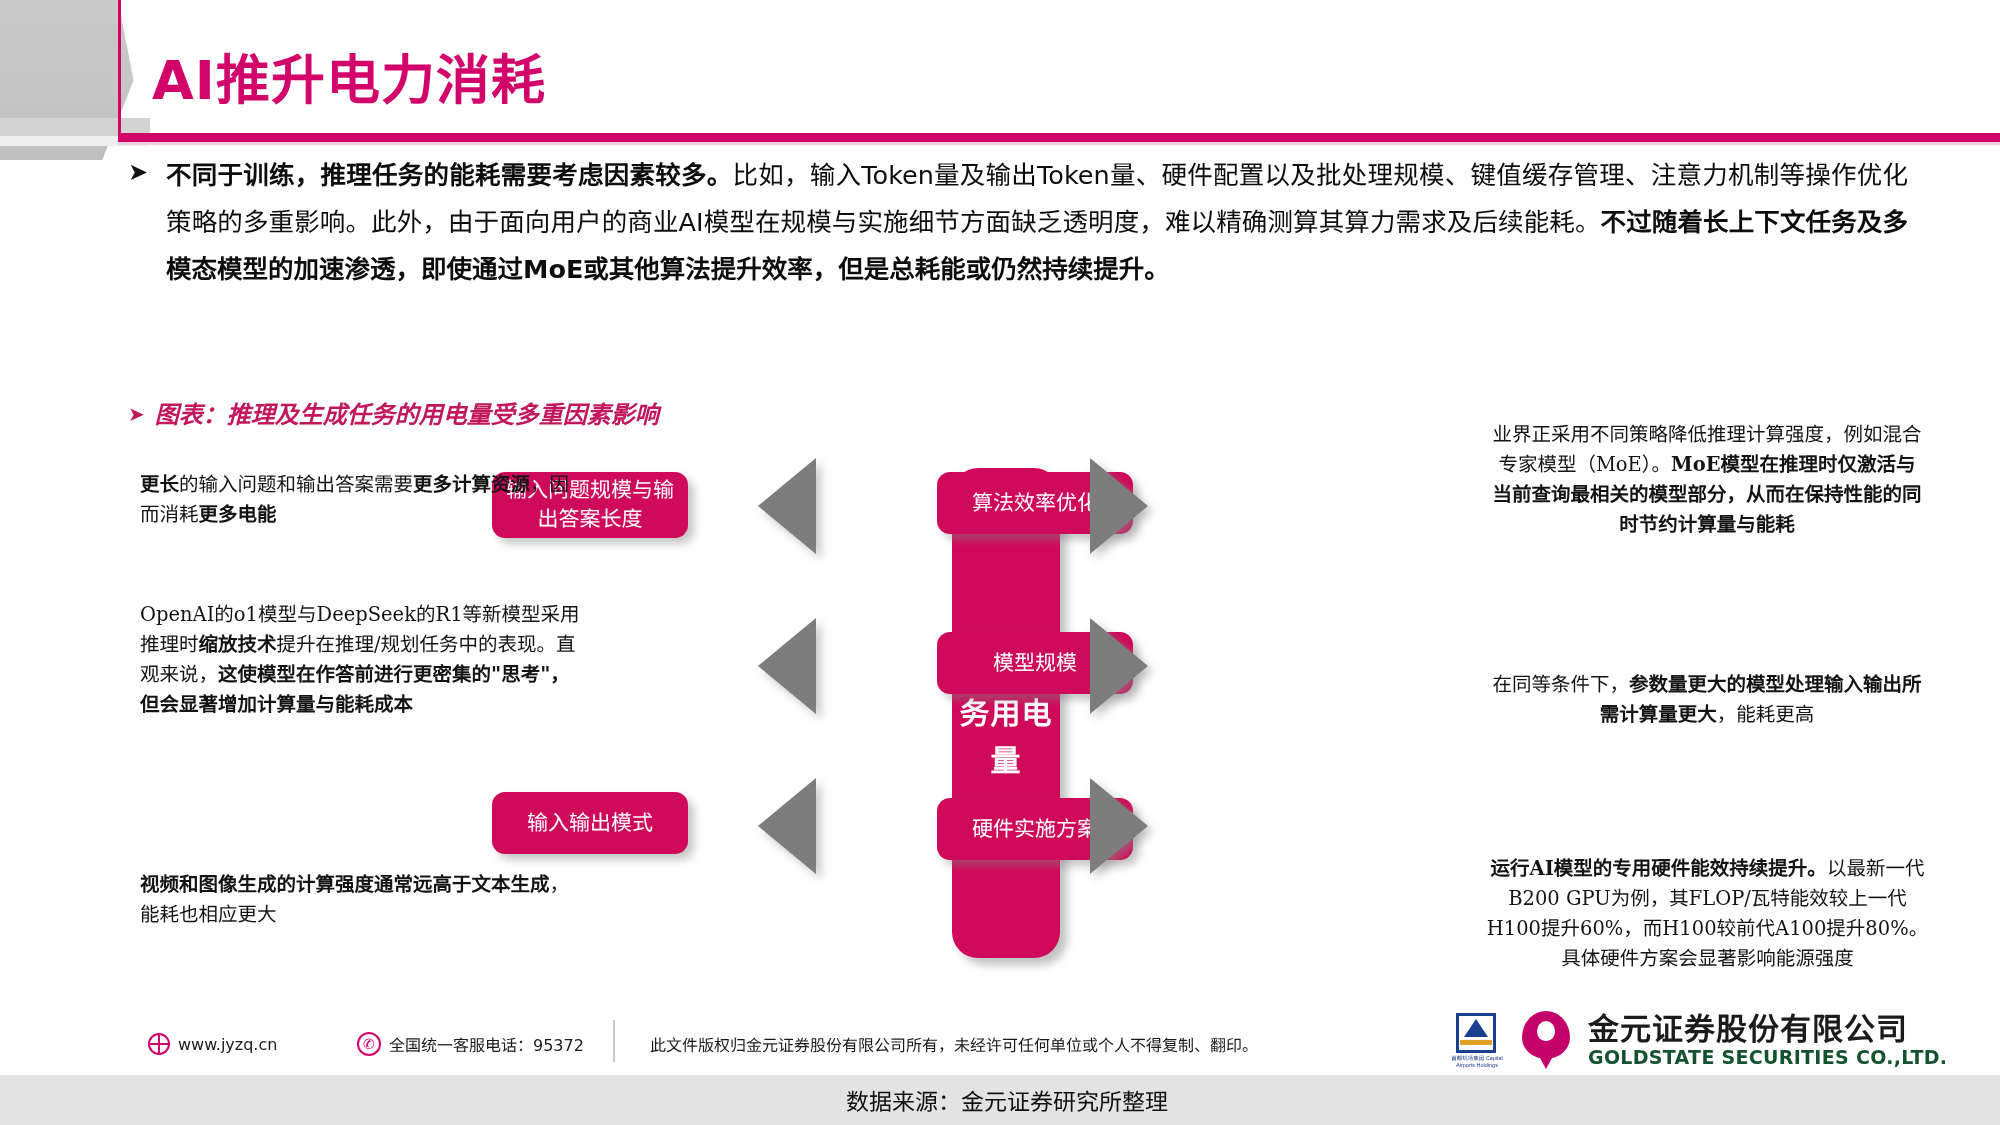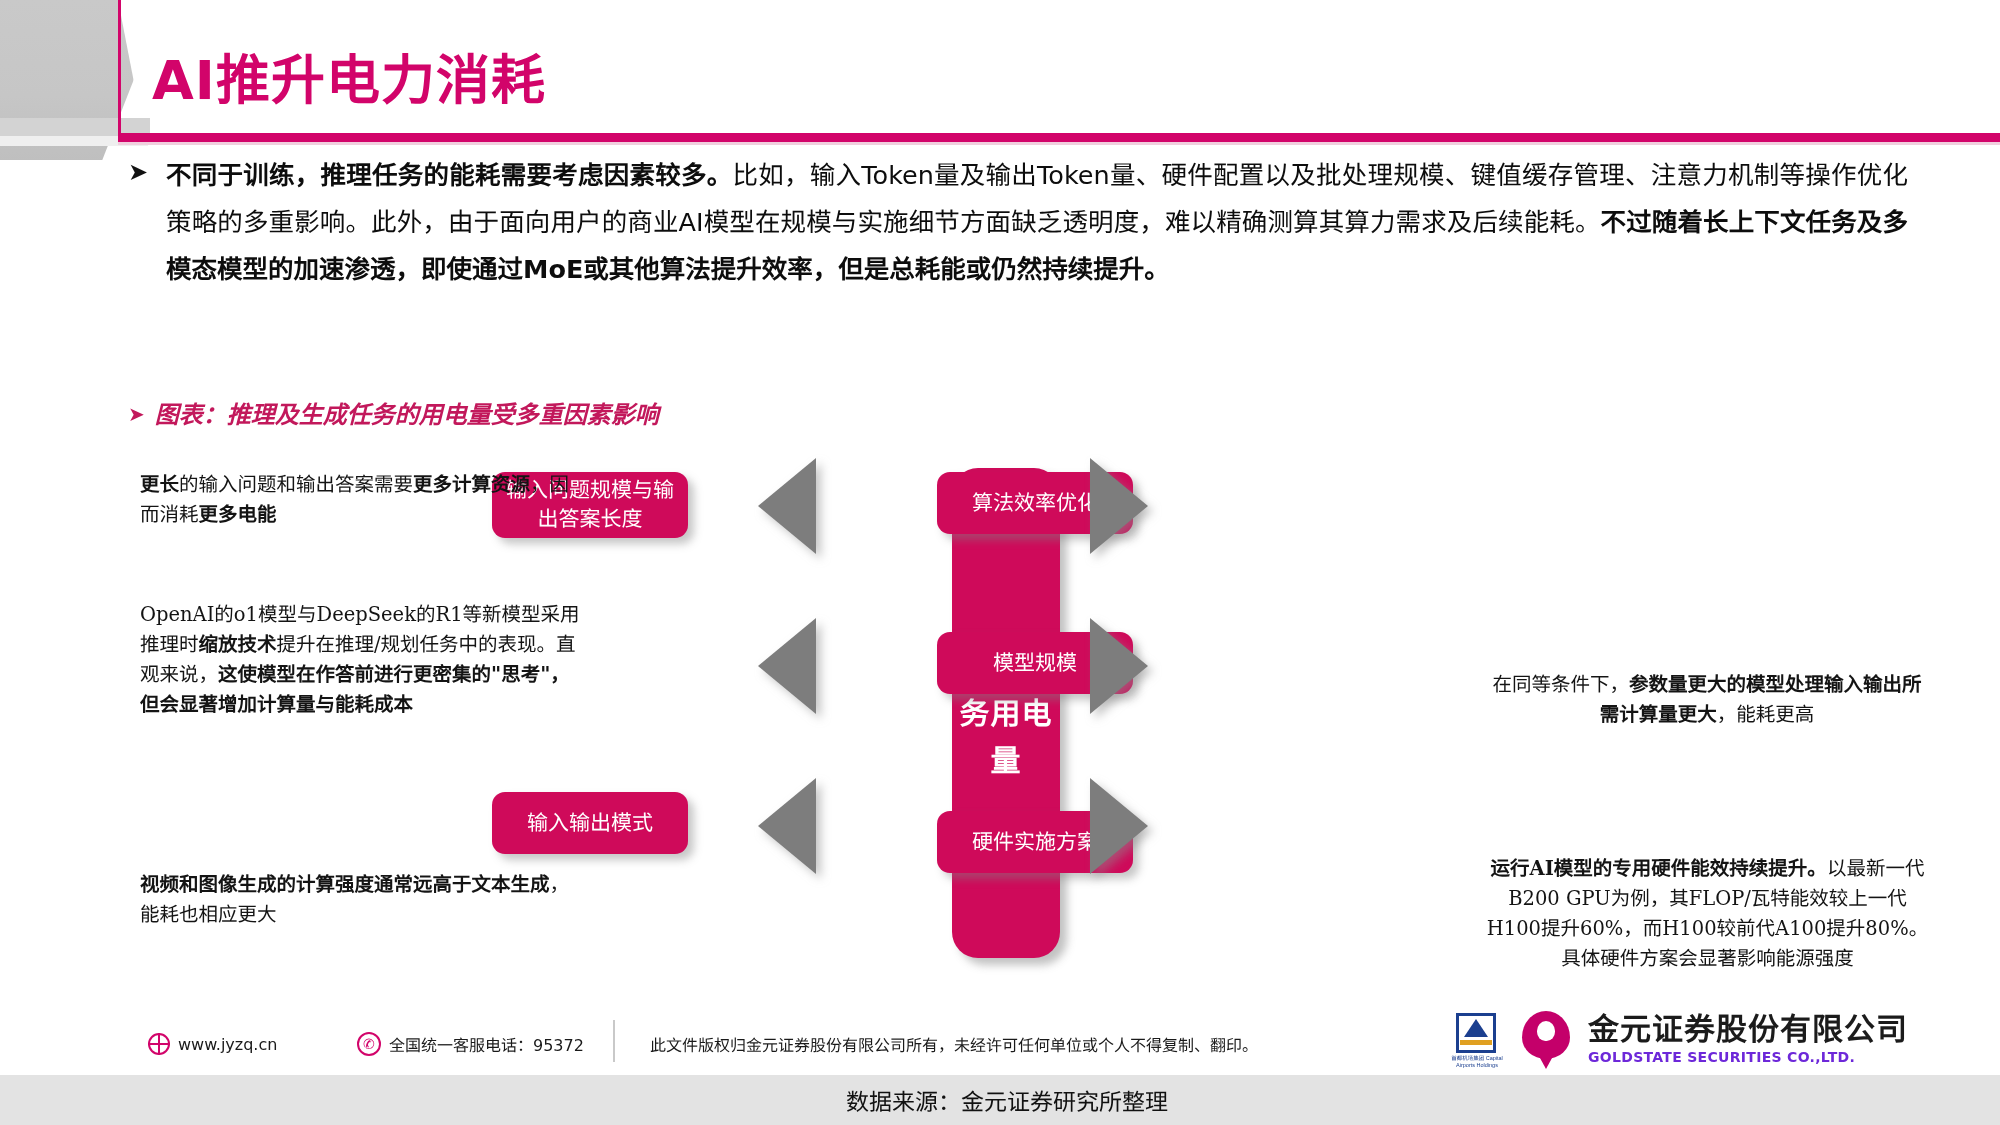--- a/index.html
+++ b/index.html
@@ -104,21 +104,21 @@
     color:#fff;text-align:center;
     font-family:"DejaVu Serif","Liberation Serif",serif;
     font-size:21px;line-height:29px;padding:0 10px;box-sizing:border-box;
   }
   .node.tall{height:66px;}
   .n-l1{left:492px;top:42px;}
   .n-l2{left:492px;top:202px;}
   .n-l3{left:492px;top:362px;}
   .n-r1{left:937px;top:42px;}
   .n-r2{left:937px;top:202px;}
-  .n-r3{left:937px;top:381px;text-align:right;}
+  .n-r3{left:937px;top:368px;text-align:right;}
 
   .arrow{position:absolute;width:0;height:0;filter:drop-shadow(5px 5px 5px rgba(140,140,140,.5));}
   .arrow.left{border-top:48px solid transparent;border-bottom:48px solid transparent;border-right:58px solid #7d7d7d;}
   .arrow.right{border-top:48px solid transparent;border-bottom:48px solid transparent;border-left:58px solid #7d7d7d;}
 
   
   .sidetext{
     position:absolute;
     font-family:"DejaVu Serif","Liberation Serif",serif;
     color:#141414;font-size:19.5px;line-height:30px;
@@ -146,21 +146,21 @@
   .logo-cap .tri{position:absolute;left:14px;top:8px;width:0;height:0;border-left:12px solid transparent;border-right:12px solid transparent;border-bottom:18px solid #1b3f8f;}
   .logo-cap .bar{position:absolute;left:10px;top:29px;width:32px;height:5px;background:#e0a021;}
   .logo-cap .cap-txt{position:absolute;left:0;top:44px;width:54px;text-align:center;font-size:5.5px;color:#1b3f8f;line-height:7px;}
   .logo-gd{width:60px;height:58px;position:relative;}
   .logo-gd .outer{position:absolute;left:6px;top:0px;width:48px;height:48px;background:#c4006a;border-radius:50% 50% 50% 50%/55% 55% 45% 45%;}
   .logo-gd .inner{position:absolute;left:21px;top:10px;width:18px;height:20px;background:#fff;border-radius:50% 50% 46% 46%;}
   .logo-gd .tail{position:absolute;left:18px;top:36px;width:24px;height:22px;background:#c4006a;clip-path:polygon(50% 100%,0 0,100% 0);}
   .logo-txt{display:flex;flex-direction:column;justify-content:center;}
   .logo-cn{font-size:31px;font-weight:bold;color:#1b1b1b;letter-spacing:1px;
     font-family:"DejaVu Sans","Liberation Sans",sans-serif;line-height:33px;}
-  .logo-en{font-size:14px;font-weight:bold;color:#6d28d9;letter-spacing:.3px;
+  .logo-en{font-size:19px;font-weight:bold;color:#14532d;letter-spacing:.3px;
     font-family:"DejaVu Sans","Liberation Sans",sans-serif;line-height:22px;}
 
   
   .source-bar{
     position:absolute;left:0;top:1075px;width:2000px;height:50px;background:#e3e3e3;
     display:flex;align-items:center;justify-content:center;
   }
   .source-txt{
     margin-left:14px;font-size:23px;color:#111;
     font-family:"DejaVu Sans","Liberation Sans",sans-serif;
@@ -218,20 +218,21 @@
     <div class="arrow left" style="left:758px;top:348px;"></div>
 
     <div class="arrow right" style="left:1090px;top:28px;"></div>
     <div class="arrow right" style="left:1090px;top:188px;"></div>
     <div class="arrow right" style="left:1090px;top:348px;"></div>
 
     <div class="sidetext left-text" id="ann-l0" style="left:140px;top:40px;width:440px;"><b>更长</b><span>的输入问题和输出答案需要</span><b>更多计算资源</b><span>，因而消耗</span><b>更多电能</b></div>
     <div class="sidetext left-text" id="ann-l1" style="left:140px;top:170px;width:440px;"><span>OpenAI的o1模型与DeepSeek的R1等新模型采用推理时</span><b>缩放技术</b><span>提升在推理/规划任务中的表现。直观来说，</span><b>这使模型在作答前进行更密集的"思考"，但会显著增加计算量与能耗成本</b></div>
     <div class="sidetext left-text" id="ann-l2" style="left:140px;top:440px;width:440px;"><b>视频和图像生成的计算强度通常远高于文本生成</b><span>，能耗也相应更大</span></div>
 
+    <div class="sidetext right-text" id="ann-r0" style="left:1492px;top:-10px;width:430px;"><span>业界正采用不同策略降低推理计算强度，例如混合专家模型（MoE）。</span><b>MoE模型在推理时仅激活与当前查询最相关的模型部分，从而在保持性能的同时节约计算量与能耗</b></div>
     <div class="sidetext right-text" id="ann-r1" style="left:1492px;top:240px;width:430px;"><span>在同等条件下，</span><b>参数量更大的模型处理输入输出所需计算量更大</b><span>，能耗更高</span></div>
     <div class="sidetext right-text" id="ann-r2" style="left:1485px;top:400px;width:445px;margin-top:24px;"><b>运行AI模型的专用硬件能效持续提升。</b><span>以最新一代B200 GPU为例，其FLOP/瓦特能效较上一代H100提升60%，而H100较前代A100提升80%。具体硬件方案会显著影响能源强度</span></div>
   </div>
 
   <div class="footer">
     <div class="f-item" style="left:148px;top:20px;align-items:center;">
       <span class="globe"></span>
       <span>www.jyzq.cn</span>
     </div>
     <div class="f-item" style="left:357px;top:19px;">

